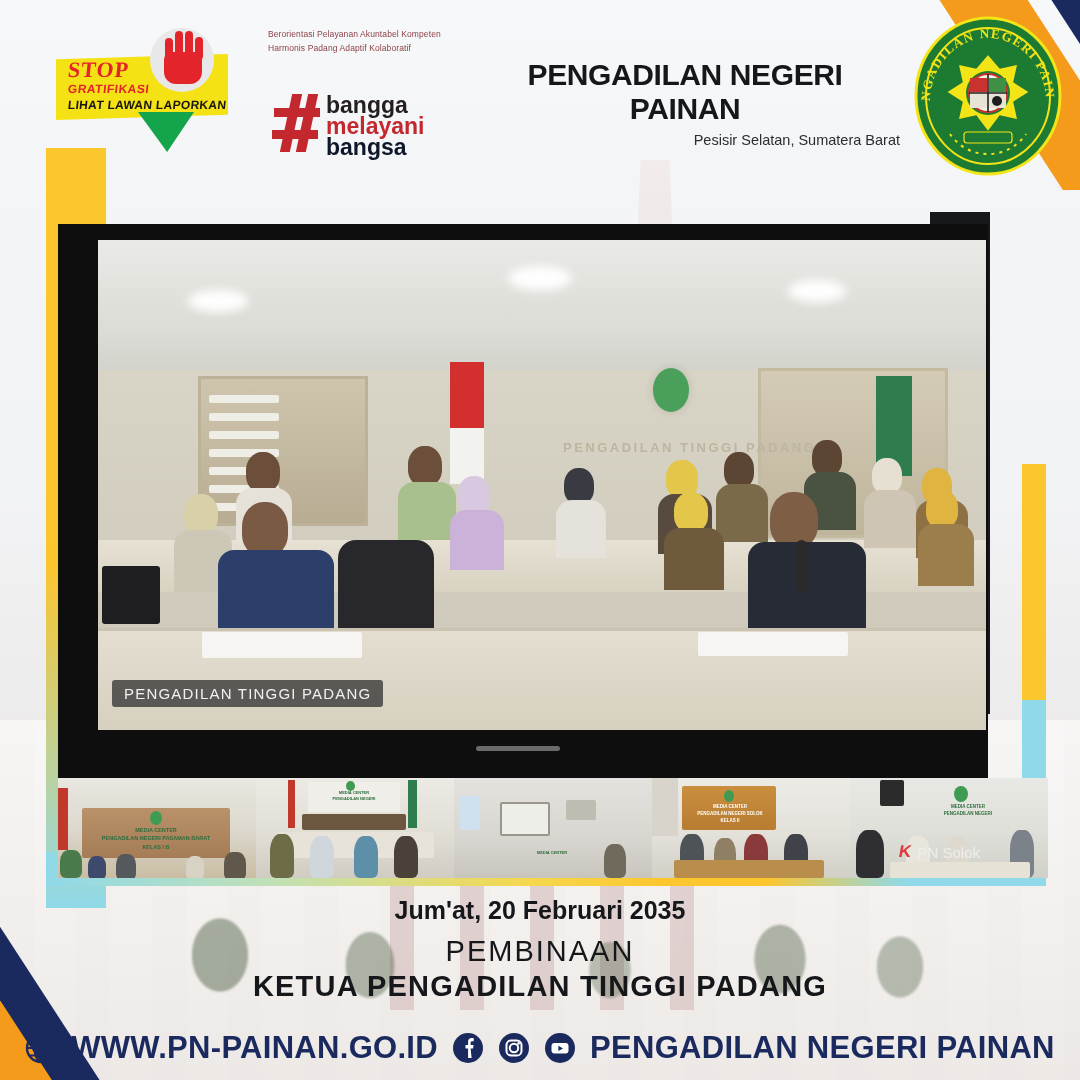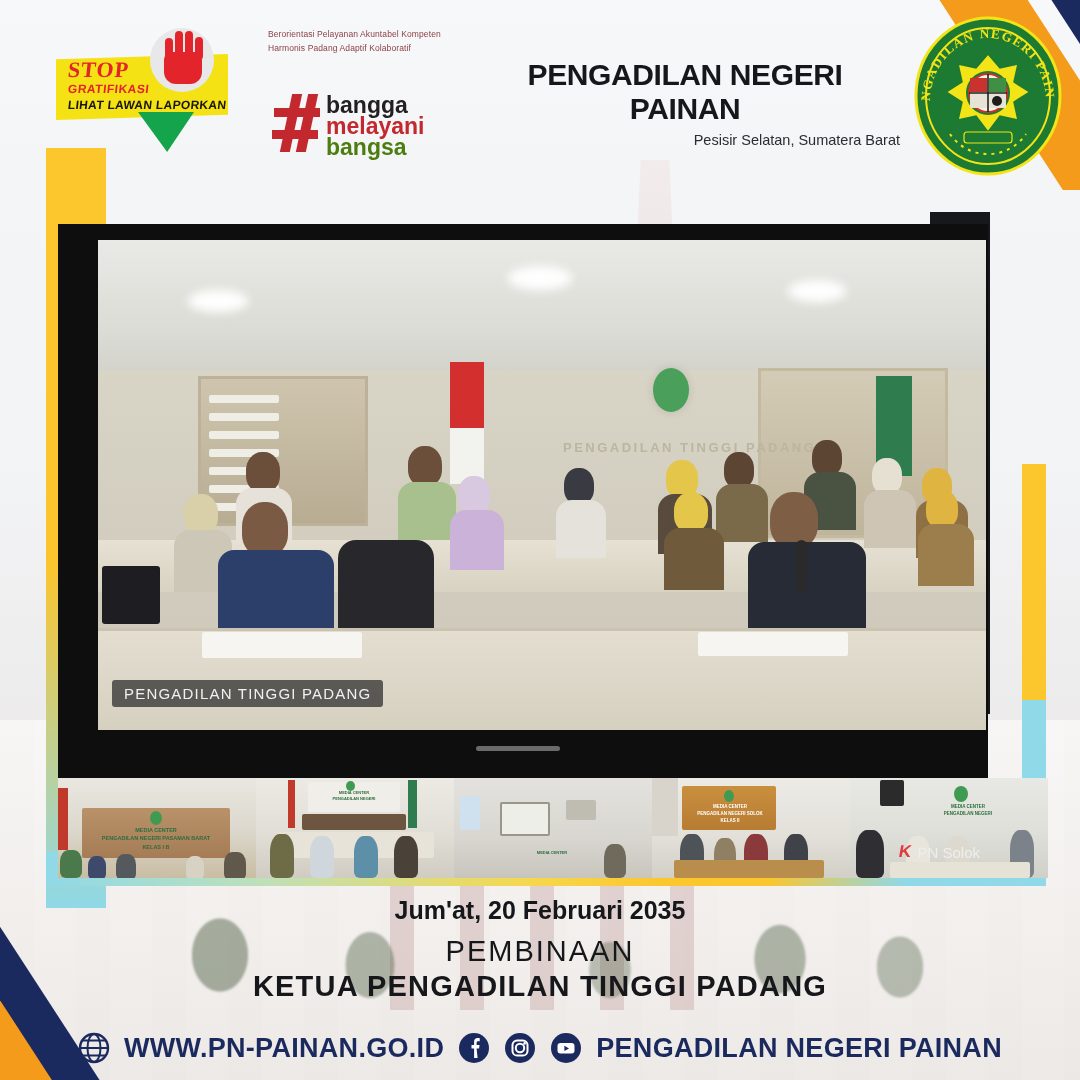--- a/index.html
+++ b/index.html
@@ -130,21 +130,21 @@
   .bmb .hash{
     position:absolute; left:0; top:2px; width:50px; height:58px;
   }
   .bmb .hash i{ position:absolute; background:#c3282e; display:block; }
   .bmb .hash .v1{ left:14px; top:0; width:10px; height:58px; transform:skewX(-12deg); }
   .bmb .hash .v2{ left:30px; top:0; width:10px; height:58px; transform:skewX(-12deg); }
   .bmb .hash .h1{ left:2px; top:14px; width:46px; height:9px; }
   .bmb .hash .h2{ left:0px; top:36px; width:46px; height:9px; }
   .bmb-l1{ position:absolute; left:54px; top:0px;  font-size:23px; font-weight:bold; color:#231f20; }
   .bmb-l2{ position:absolute; left:54px; top:21px; font-size:23px; font-weight:bold; color:#c3282e; }
-  .bmb-l3{ position:absolute; left:54px; top:42px; font-size:23px; font-weight:bold; color:#4d7c0f; }
+  .bmb-l3{ position:absolute; left:54px; top:42px; font-size:23px; font-weight:bold; color:#0f172a; }
 
   
   .court-name{
     position:absolute; left:470px; top:58px; width:430px; text-align:center; z-index:8;
   }
   .court-title{ font-size:30px; font-weight:bold; color:#15171a; letter-spacing:-.4px; }
   .court-addr{ font-size:14.5px; color:#2a2d31; line-height:1.35; margin-top:5px; text-align:right; }
 
   
   .seal{ position:absolute; left:908px; top:16px; width:160px; height:160px; z-index:9; }
@@ -284,21 +284,21 @@
   .caption{ position:absolute; left:0; top:896px; width:1080px; text-align:center; z-index:14; }
   .cap-date{ font-size:25px; font-weight:bold; color:#15171a; }
   .cap-l1{ font-size:29px; font-weight:normal; color:#15171a; letter-spacing:2px; margin-top:10px; }
   .cap-l2{ font-size:29px; font-weight:bold; color:#15171a; letter-spacing:1.2px; margin-top:2px; }
 
   
   .footer{
     position:absolute; left:0; bottom:0; width:1080px; height:64px;
     display:flex; align-items:center; justify-content:center; gap:14px; z-index:15;
   }
-  .f-text{ font-size:27px; font-weight:bold; color:#1b2a5e; letter-spacing:.3px; }
+  .f-text{ font-size:31px; font-weight:bold; color:#1b2a5e; letter-spacing:.3px; }
   .f-ico{ width:32px; height:32px; }
 </style>
 </head>
 <body>
 
 <div class="bg-photo">
   <div class="bg-tower"></div>
   <div class="bg-building"></div>
   <div class="bg-pillars"></div>
   <div class="bg-greens"></div>

